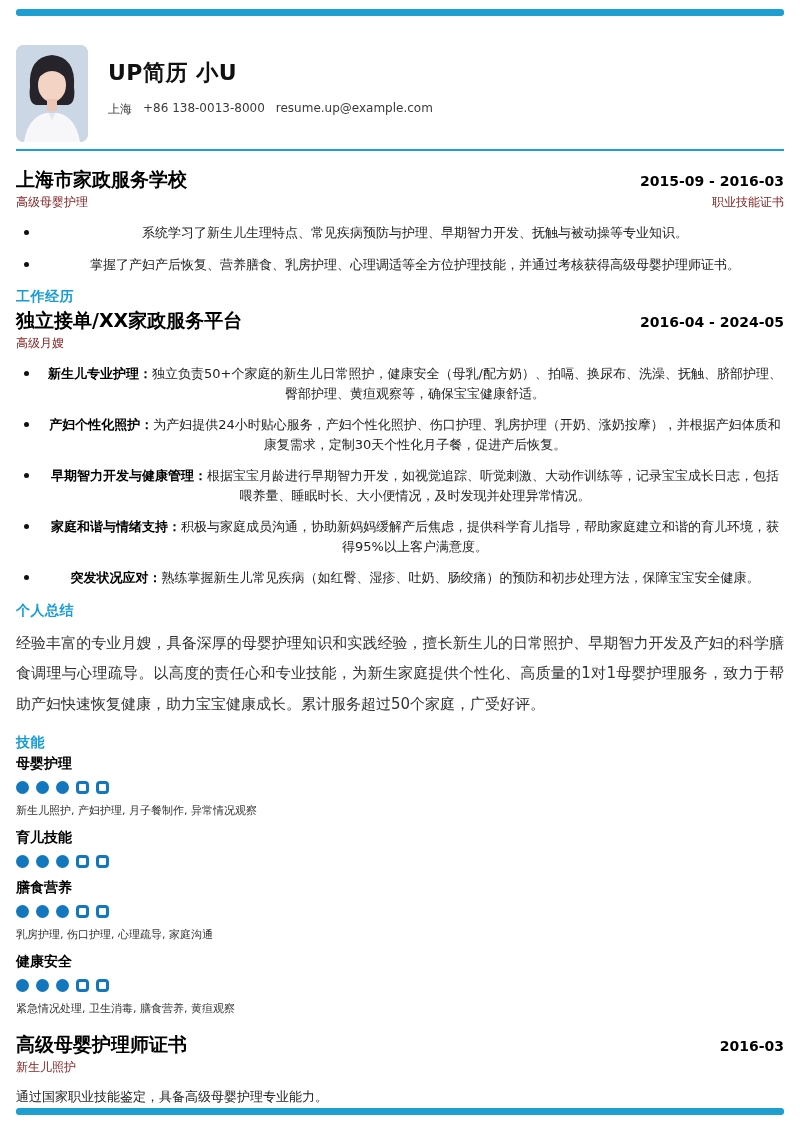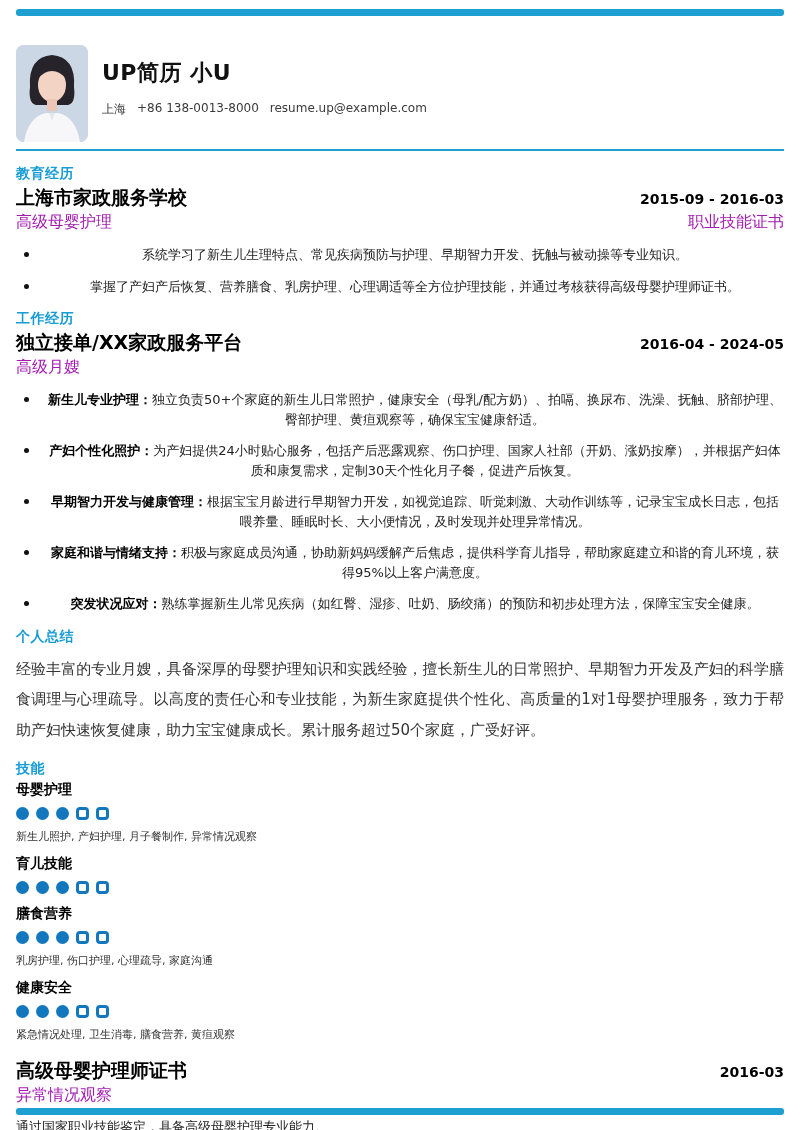--- a/index.html
+++ b/index.html
@@ -12,41 +12,41 @@
   .accent-bar {
     position:absolute; left:16px; right:16px; height:7px;
     background:#1d9fd2; border-radius:3px;
   }
   .accent-bar.top { top:9px; }
   .accent-bar.bottom { top:1108px; }
 
   .content { padding:0 16px; }
 
   
-  .header { display:flex; gap:14px; padding-top:45px; }
+  .header { display:flex; gap:20px; padding-top:45px; }
   .photo {
     width:72px; height:97px; border-radius:8px; overflow:hidden;
     background:#cdd8e6; flex:0 0 auto;
   }
   .photo svg { display:block; }
   .head-right { padding-top:13px; }
   .name { font-size:22px; font-weight:bold; color:#111; letter-spacing:.5px; }
   .contact { margin-top:13px; font-size:12px; color:#3a3a3a; display:flex; gap:11px; }
 
   .divider { margin-top:7px; height:2px; background:#1d9fd2; }
 
   
   .section { margin-top:14px; }
   .section-title {
     font-size:14px; font-weight:bold; color:#189cd6; letter-spacing:.5px;
   }
   .row { display:flex; justify-content:space-between; align-items:baseline; }
   .item-title { font-size:19px; font-weight:bold; color:#000; margin-top:2px; }
   .item-date  { font-size:14px; font-weight:bold; color:#000; }
-  .sub { font-size:16px; color:#a21caf; margin-top:1px; }
+  .sub { font-size:12px; color:#7f1d1d; margin-top:1px; }
 
   ul.bullets { list-style:none; margin-top:12px; }
   ul.bullets li {
     position:relative; padding-left:30px; font-size:13px; line-height:1.5;
     color:#222; margin-bottom:12px;text-align:center;
   }
   ul.bullets li::before {
     content:""; position:absolute; left:8px; top:7px;
     width:5px; height:5px; border-radius:50%; background:#111;
   }
@@ -96,21 +96,20 @@
           <span>上海</span>
           <span>+86 138-0013-8000</span>
           <span>resume.up@example.com</span>
         </div>
       </div>
     </div>
 
     <div class="divider"></div>
 
     <div class="section">
-      <div class="section-title">教育经历</div>
       <div class="row">
         <div class="item-title">上海市家政服务学校</div>
         <div class="item-date">2015-09 - 2016-03</div>
       </div>
       <div class="row">
         <div class="sub">高级母婴护理</div>
         <div class="sub">职业技能证书</div>
       </div>
       <ul class="bullets">
         <li><span>系统学习了新生儿生理特点、常见疾病预防与护理、早期智力开发、抚触与被动操等专业知识。</span></li>
@@ -122,21 +121,21 @@
       <div class="section-title">工作经历</div>
       <div class="row">
         <div class="item-title">独立接单/XX家政服务平台</div>
         <div class="item-date">2016-04 - 2024-05</div>
       </div>
       <div class="row">
         <div class="sub">高级月嫂</div>
       </div>
       <ul class="bullets">
         <li><b>新生儿专业护理：</b><span>独立负责50+个家庭的新生儿日常照护，健康安全（母乳/配方奶）、拍嗝、换尿布、洗澡、抚触、脐部护理、臀部护理、黄疸观察等，确保宝宝健康舒适。</span></li>
-        <li><b>产妇个性化照护：</b><span>为产妇提供24小时贴心服务，包括产后恶露观察、伤口护理、国家人社部（开奶、涨奶按摩），并根据产妇体质和康复需求，定制30天个性化月子餐，促进产后恢复。</span></li>
+        <li><b>产妇个性化照护：</b><span>为产妇提供24小时贴心服务，产妇个性化照护、伤口护理、乳房护理（开奶、涨奶按摩），并根据产妇体质和康复需求，定制30天个性化月子餐，促进产后恢复。</span></li>
         <li><b>早期智力开发与健康管理：</b><span>根据宝宝月龄进行早期智力开发，如视觉追踪、听觉刺激、大动作训练等，记录宝宝成长日志，包括喂养量、睡眠时长、大小便情况，及时发现并处理异常情况。</span></li>
         <li><b>家庭和谐与情绪支持：</b><span>积极与家庭成员沟通，协助新妈妈缓解产后焦虑，提供科学育儿指导，帮助家庭建立和谐的育儿环境，获得95%以上客户满意度。</span></li>
         <li><b>突发状况应对：</b><span>熟练掌握新生儿常见疾病（如红臀、湿疹、吐奶、肠绞痛）的预防和初步处理方法，保障宝宝安全健康。</span></li>
       </ul>
     </div>
 
     <div class="section">
       <div class="section-title">个人总结</div>
       <div class="summary-text">经验丰富的专业月嫂，具备深厚的母婴护理知识和实践经验，擅长新生儿的日常照护、早期智力开发及产妇的科学膳食调理与心理疏导。以高度的责任心和专业技能，为新生家庭提供个性化、高质量的1对1母婴护理服务，致力于帮助产妇快速恢复健康，助力宝宝健康成长。累计服务超过50个家庭，广受好评。</div>
     </div>
@@ -192,21 +191,21 @@
       </div>
     </div>
 
     <div class="section">
 
       <div class="cert" style="margin-top:0;">
         <div class="row">
           <div class="item-title">高级母婴护理师证书</div>
           <div class="item-date">2016-03</div>
         </div>
-        <div class="sub">异常情况观察</div>
+        <div class="sub">新生儿照护</div>
         <div class="cert-desc">通过国家职业技能鉴定，具备高级母婴护理专业能力。</div>
       </div>
 
     </div>
   </div>
 
   <div class="accent-bar bottom"></div>
 </div>
 
 </body></html>

